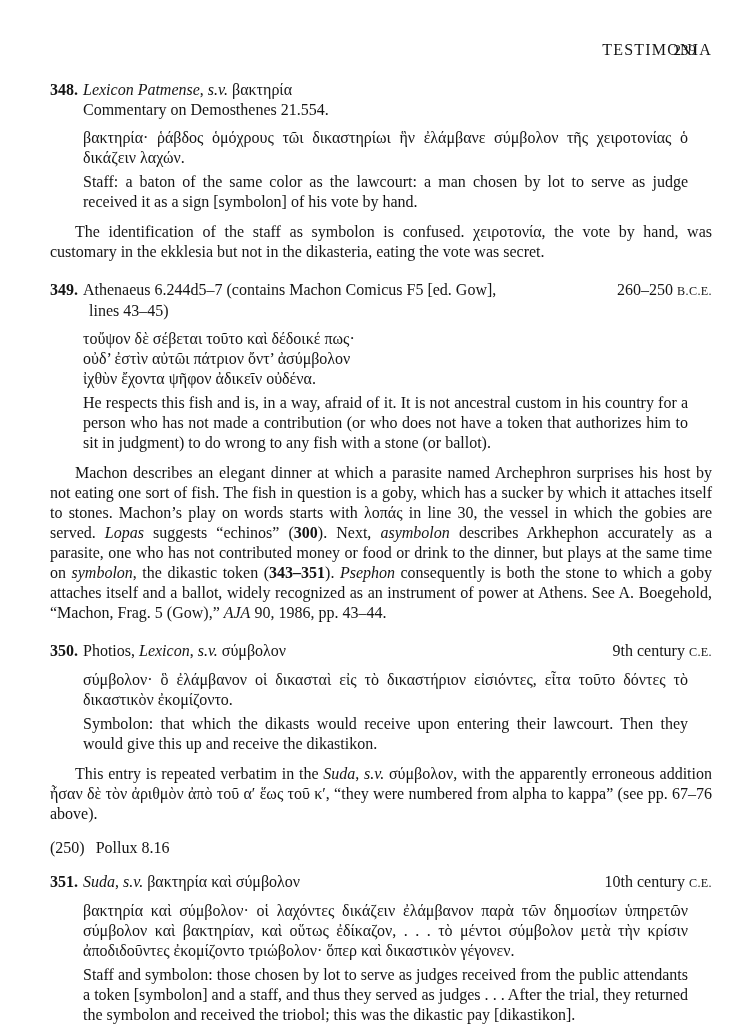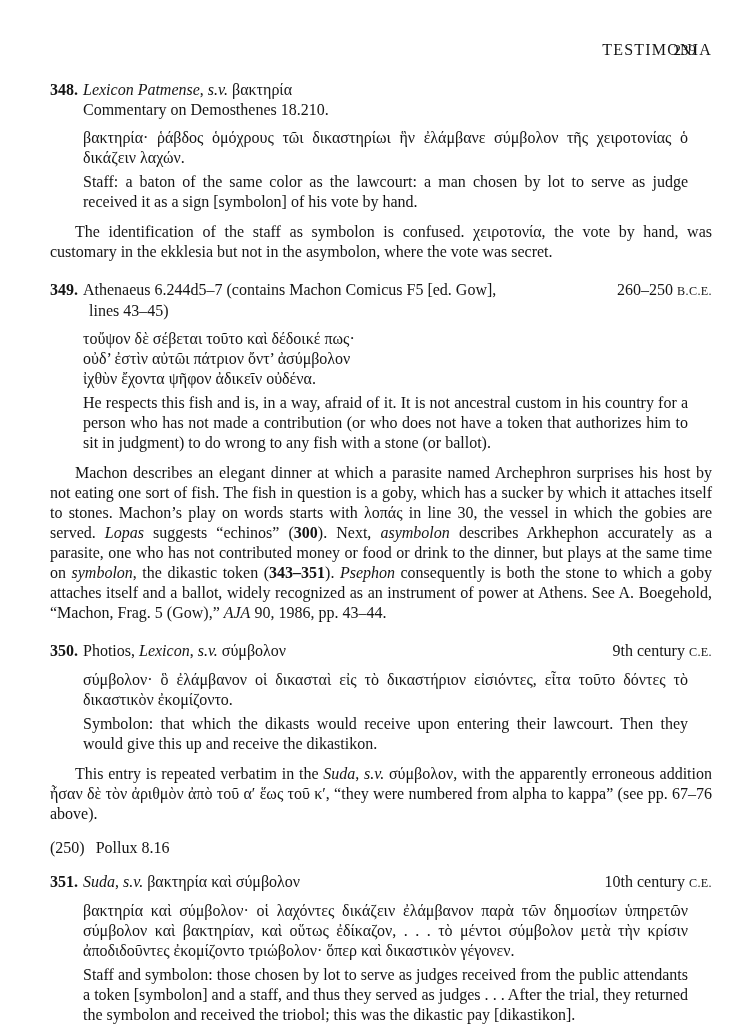--- a/index.html
+++ b/index.html
@@ -69,24 +69,24 @@
   <div class="page-header">
     <div class="header-title">TESTIMONIA</div>
     <div class="page-number">239</div>
   </div>
 
   <div class="entry">
     <div class="entry-head">
       <span class="entry-num">348.</span>
       <span class="entry-title"><span style="font-style: italic;">Lexicon Patmense</span><span>, </span><span style="font-style: italic;">s.v.</span><span> βακτηρία</span></span>
     </div>
-    <div class="head-line2">Commentary on Demosthenes 18.210.</div>
+    <div class="head-line2">Commentary on Demosthenes 21.554.</div>
     <div class="block">βακτηρία· ῥάβδος ὁμόχρους τῶι δικαστηρίωι ἣν ἐλάμβανε σύμβολον τῆς χειροτονίας ὁ δικάζειν λαχών.</div>
     <div class="block translation">Staff: a baton of the same color as the lawcourt: a man chosen by lot to serve as judge received it as a sign [symbolon] of his vote by hand.</div>
-    <div class="commentary"><span>The identification of the staff as symbolon is confused. χειροτονία, the vote by hand, was customary in the ekklesia but not in the asymbolon, where the vote was secret.</span></div>
+    <div class="commentary"><span>The identification of the staff as symbolon is confused. χειροτονία, the vote by hand, was customary in the ekklesia but not in the dikasteria, eating the vote was secret.</span></div>
   </div>
 
   <div class="entry">
     <div class="entry-head">
       <span class="entry-num">349.</span>
       <span class="entry-title"><span>Athenaeus 6.244d5–7 (contains Machon Comicus F5 [ed. Gow],</span></span>
       <span class="entry-date"><span>260–250 </span><span class="sc">B.C.E.</span></span>
     </div>
     <div class="head-line2 shift">lines 43–45)</div>
     <div class="block verse">

